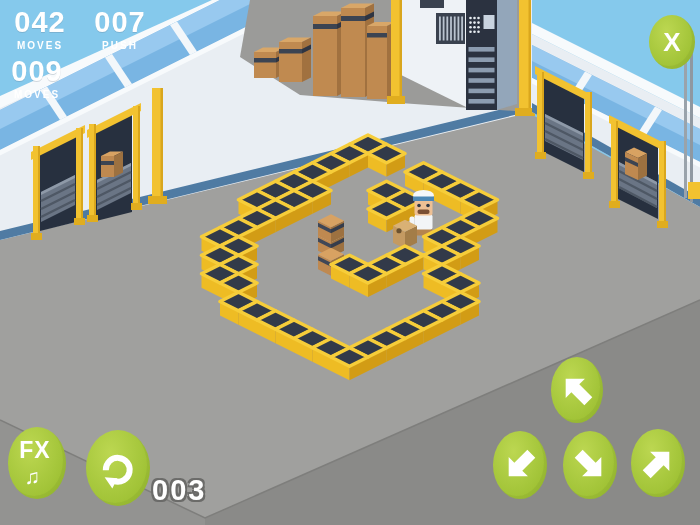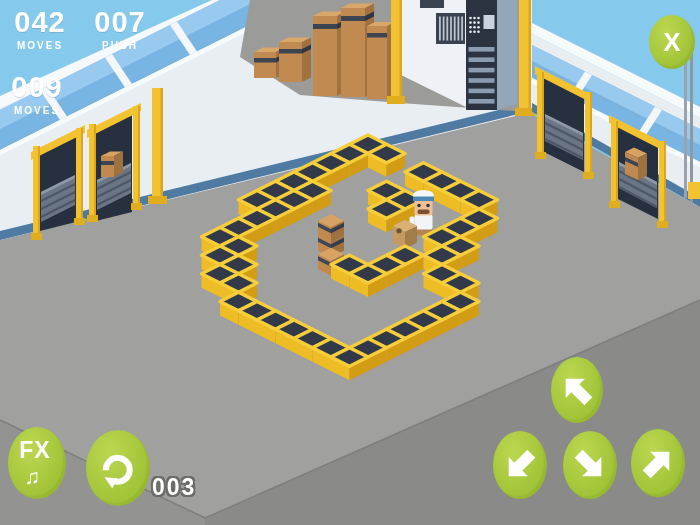--- a/index.html
+++ b/index.html
@@ -13,21 +13,21 @@
         display:flex;flex-direction:column;align-items:center;justify-content:center;
         background:radial-gradient(ellipse at 38% 30%, #bcd751 0%, #a6c73c 55%, #95b92a 100%);
         box-shadow:inset -3px -3px 0 rgba(60,90,20,.08);
         color:#fff;font-family:"Liberation Sans",sans-serif;font-weight:900;}
   .btn-close{left:649px;top:15px;width:46px;height:54px;font-size:26px;}
   .btn-fx{left:8px;top:427px;width:58px;height:72px;}
   .btn-fx .fx-label{font-size:23px;letter-spacing:1px;margin-left:-4px;}
   .btn-fx .fx-note{font-size:21px;margin-top:1px;margin-left:-10px;}
   .btn-undo{left:86px;top:430px;width:64px;height:76px;}
   .btn-arrow svg,.btn-undo svg{display:block;}
-  .undo-count{position:absolute;left:152px;top:474px;color:#fff;font-weight:900;font-size:23px;
+  .undo-count{position:absolute;left:152px;top:474px;color:#fff;font-weight:900;font-size:29px;
       letter-spacing:2px;
       text-shadow:-2px -2px 0 #6b6b69,2px -2px 0 #6b6b69,-2px 2px 0 #6b6b69,2px 2px 0 #6b6b69,0 2px 0 #6b6b69;}
   .btn-up-left{left:551px;top:357px;width:52px;height:66px;}
   .btn-down-left{left:493px;top:431px;width:54px;height:68px;}
   .btn-down-right{left:563px;top:431px;width:54px;height:68px;}
   .btn-up-right{left:631px;top:429px;width:54px;height:68px;}
 </style>
 </head>
 <body>
 
@@ -557,21 +557,21 @@
 </svg>
 
 <div class="stat" style="left:4px;top:8px;width:72px;">
   <div class="num">042</div>
   <div class="lbl">MOVES</div>
 </div>
 <div class="stat" style="left:84px;top:8px;width:72px;">
   <div class="num">007</div>
   <div class="lbl">PUSH</div>
 </div>
-<div class="stat" style="left:4px;top:73px;width:66px;">
+<div class="stat" style="left:4px;top:57px;width:66px;">
   <div class="num">009</div>
   <div class="lbl">MOVES</div>
 </div>
 
 <button class="oval btn-close">
   <span>X</span>
 </button>
 
 <button class="oval btn-fx">
   <span class="fx-label">FX</span>

